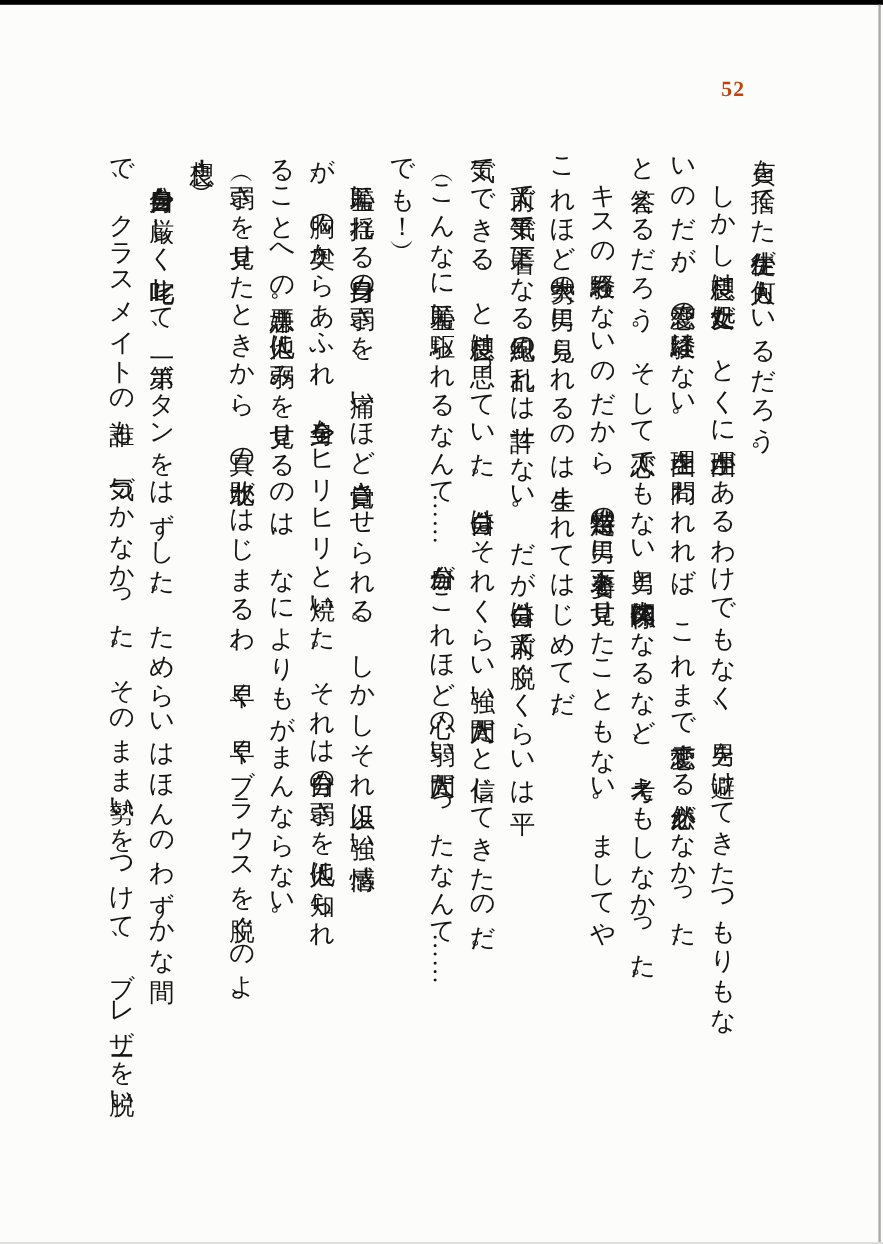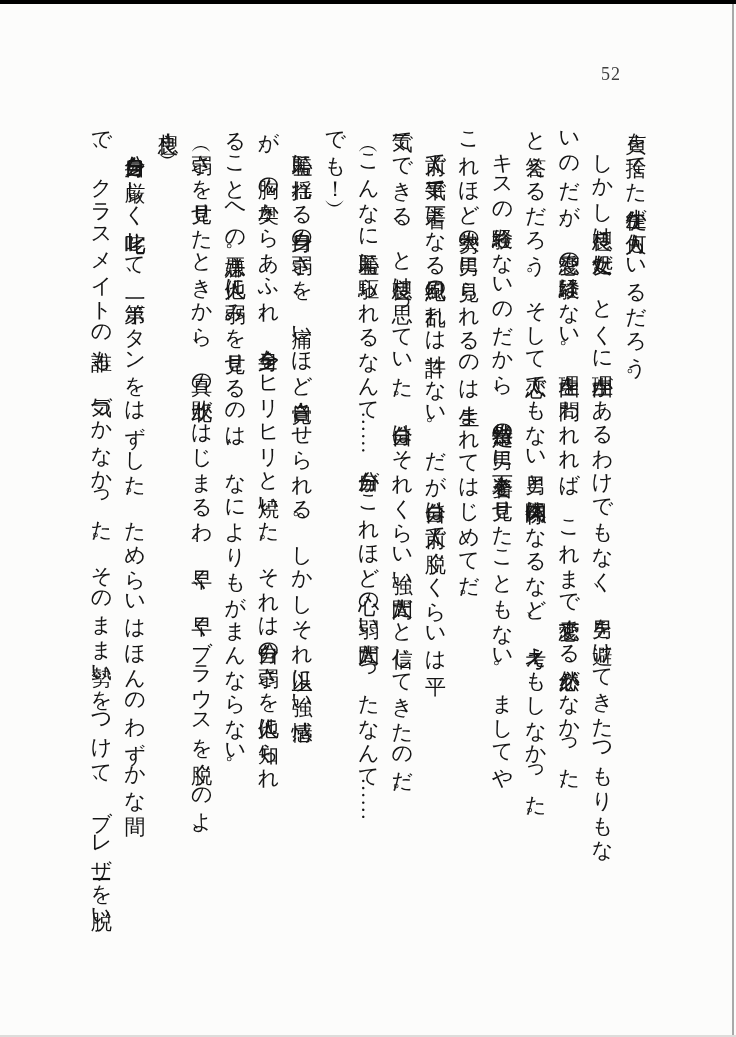--- a/index.html
+++ b/index.html
@@ -32,21 +32,22 @@
     bottom: 0; left: 0;
     width: 736px; height: 2px;
     background: #dddddb;
   }
   .page-number {
     position: absolute;
     left: 601px;
     top: 64px;
     font-size: 18px;
     letter-spacing: 1px;
-    color: #404040;
+    color: #c2410c;
+    font-weight: bold;
   }
   .text-block {
     position: absolute;
     top: 117px;
     right: 84px;
     height: 852px;
     writing-mode: vertical-rl;
     -webkit-writing-mode: vertical-rl;
     text-orientation: mixed;
     font-size: 21px;

